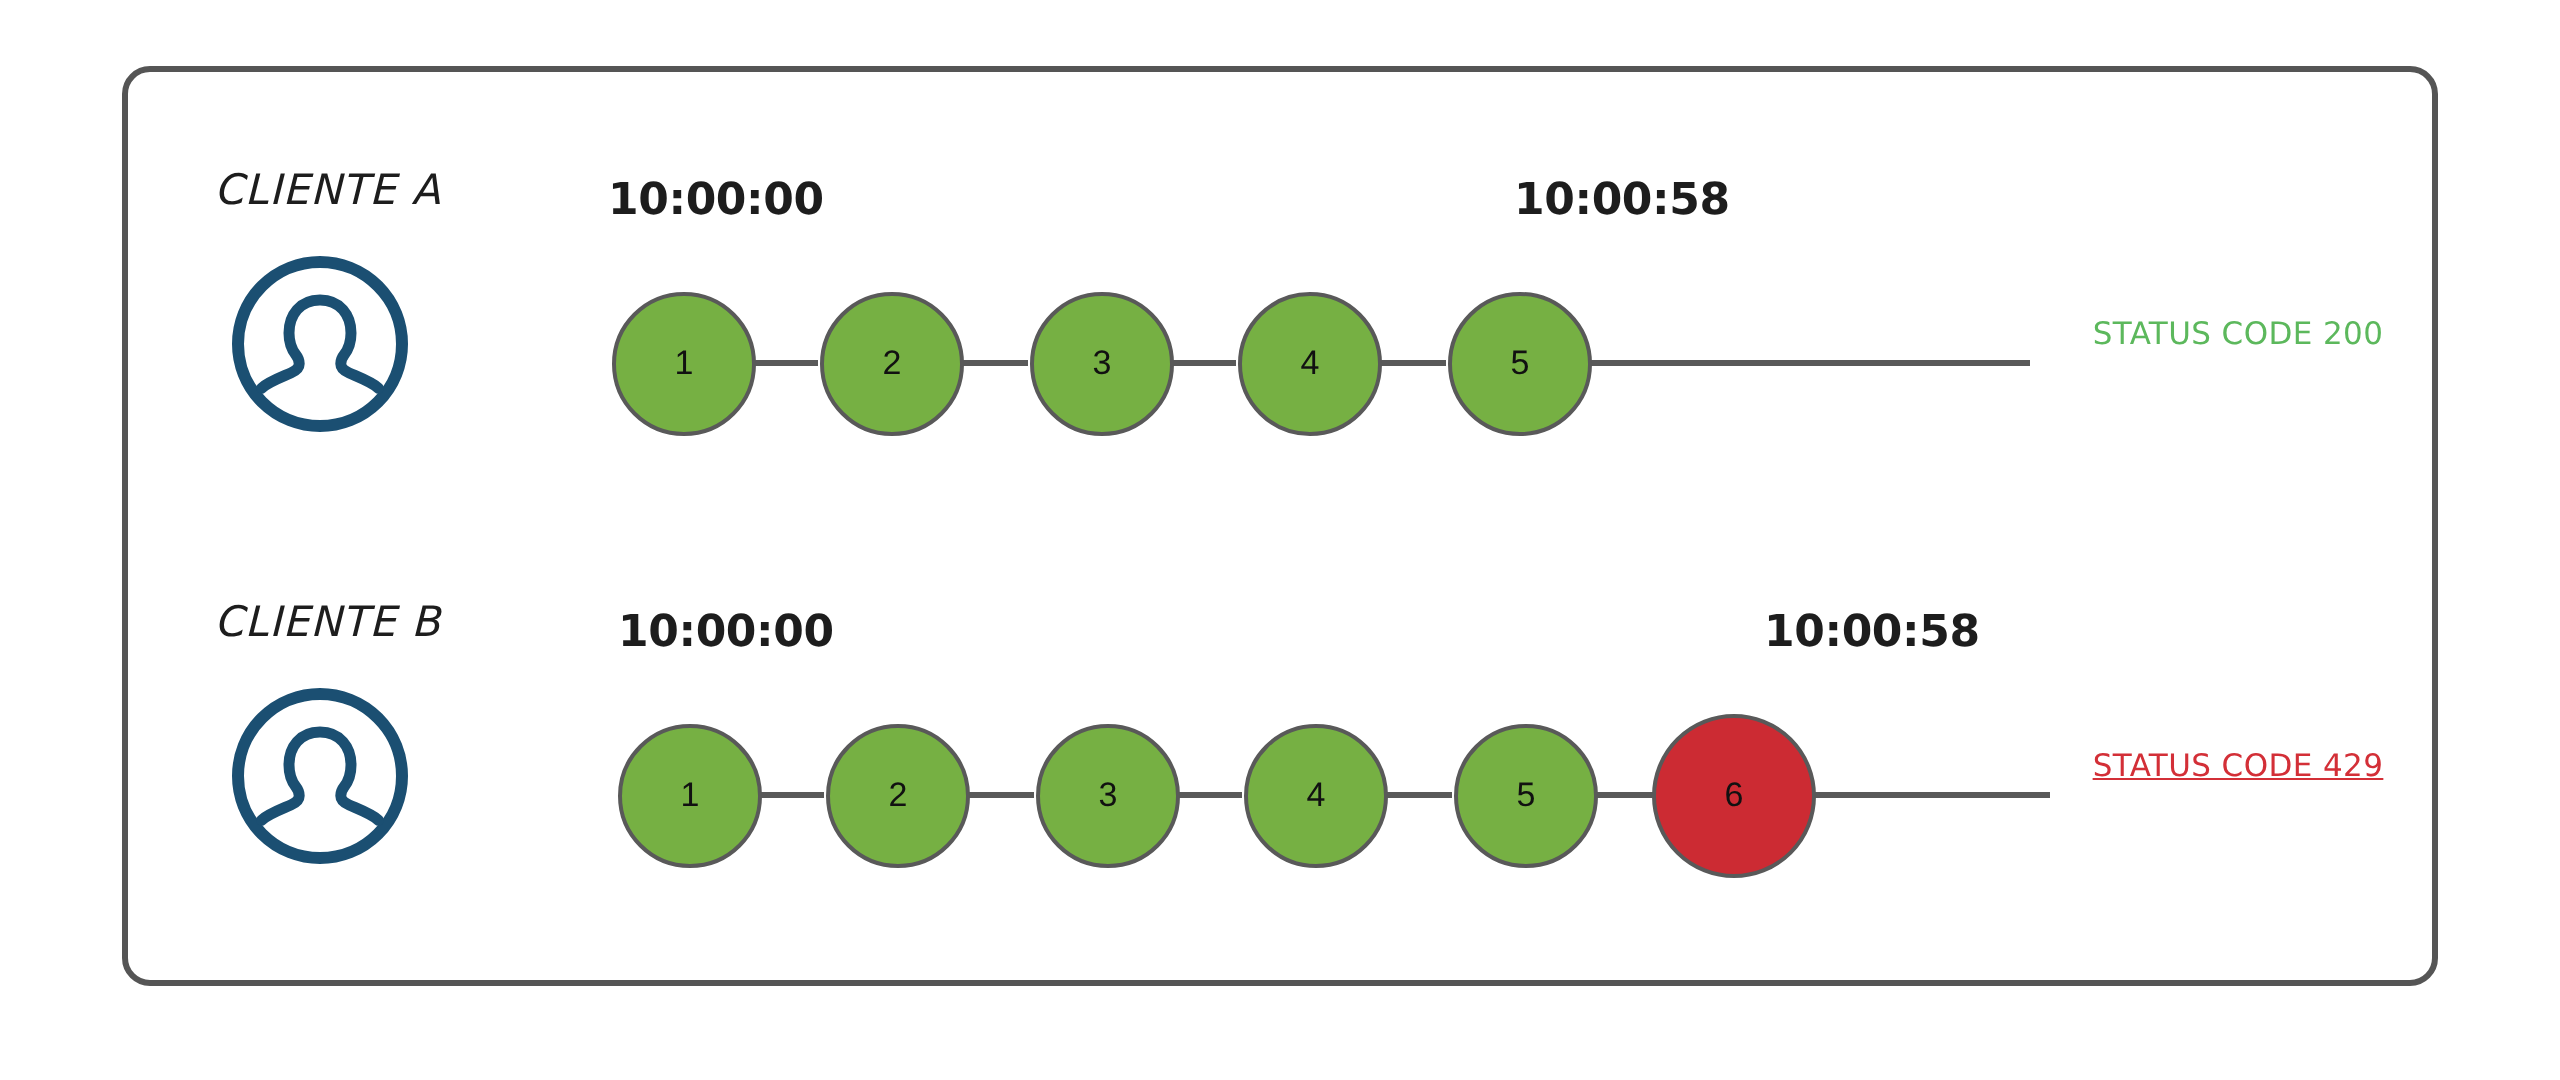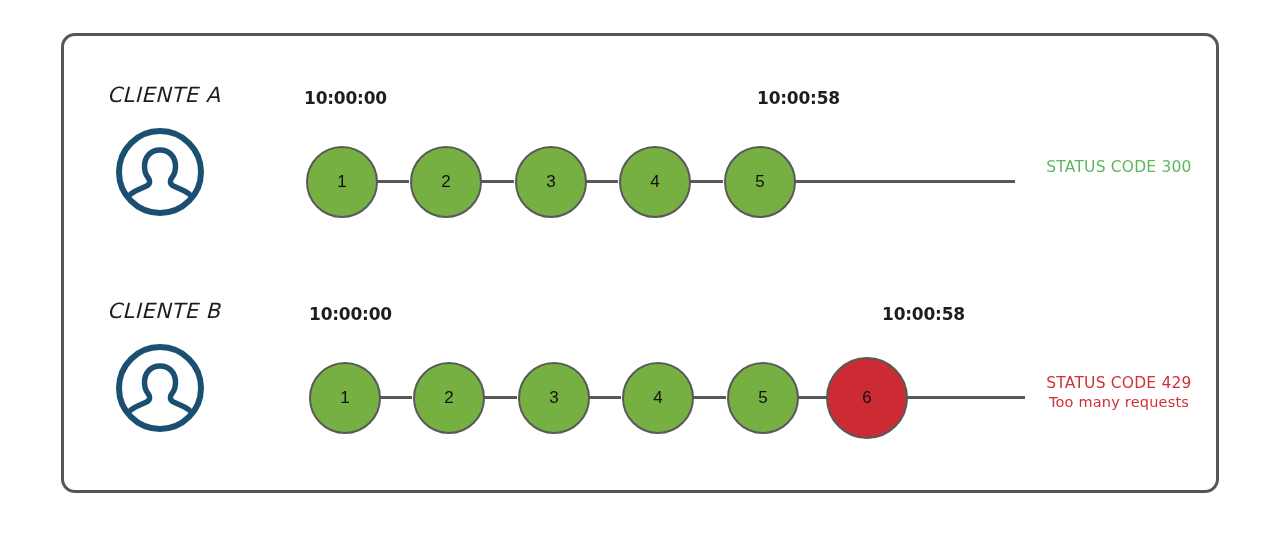--- a/index.html
+++ b/index.html
@@ -59,21 +59,21 @@
   .avatar {
     position: absolute;
     width: 92px;
     height: 92px;
   }
 
   
   .timestamp {
     position: absolute;
     font-family: "DejaVu Sans", sans-serif;
-    font-size: 17px;
+    font-size: 22px;
     font-weight: bold;
     color: #1d1d1d;
     white-space: nowrap;
     letter-spacing: -0.2px;
   }
 
   
   .chain {
     position: absolute;
   }
@@ -174,21 +174,21 @@
         <div class="tail" style="left:723px; top:144px; width:228px;"></div>
 
         <div class="node ok" style="left:242px; top:110px;">1</div>
         <div class="node ok" style="left:346px; top:110px;">2</div>
         <div class="node ok" style="left:451px; top:110px;">3</div>
         <div class="node ok" style="left:555px; top:110px;">4</div>
         <div class="node ok" style="left:660px; top:110px;">5</div>
       </div>
 
       <div class="status status-ok" style="left:960px; top:122px; width:190px;">
-        <span class="line1">STATUS CODE 300</span>
+        <span class="line1">STATUS CODE 200</span>
       </div>
     </div>
 
     <div class="row row-b">
 
       <div class="client-label" style="left:45px; top:47px;">CLIENTE B</div>
 
       <div class="avatar" style="left:50px; top:90px;">
         <svg width="92" height="92" viewBox="0 0 92 92">
           <circle cx="46" cy="46" r="41" fill="none" stroke="#1b4f72" stroke-width="6"></circle>
@@ -220,20 +220,19 @@
         <div class="tail" style="left:831px; top:144px; width:130px;"></div>
 
         <div class="node ok" style="left:245px; top:110px;">1</div>
         <div class="node ok" style="left:349px; top:110px;">2</div>
         <div class="node ok" style="left:454px; top:110px;">3</div>
         <div class="node ok" style="left:558px; top:110px;">4</div>
         <div class="node ok" style="left:663px; top:110px;">5</div>
         <div class="node error" style="left:762px; top:105px; width:82px; height:82px;">6</div>
       </div>
 
-      <div class="status status-err" style="left:955px; top:122px; width:200px;">
+      <div class="status status-err" style="left:955px; top:122px; width:200px;text-decoration:underline;">
         <span class="line1">STATUS CODE 429</span>
-        <span class="line2">Too many requests</span>
       </div>
     </div>
 
   </div>
 </div>
 
 </body></html>

